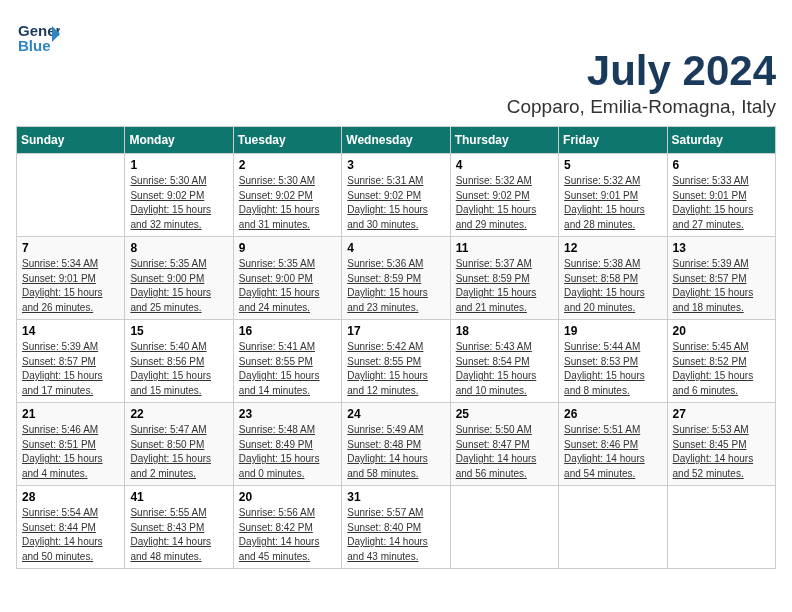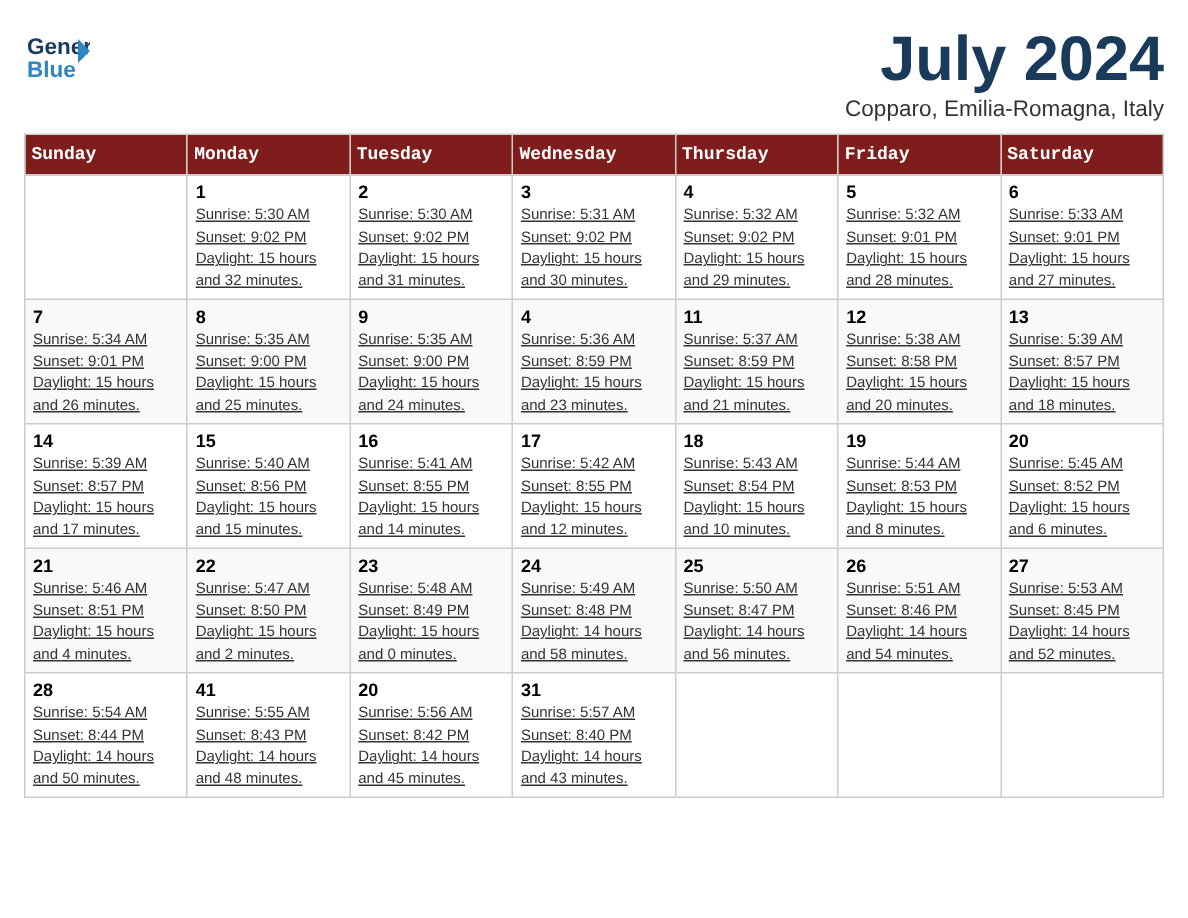--- a/index.html
+++ b/index.html
@@ -11,41 +11,41 @@
       padding: 16px;
     }
     .header-area {
       display: flex;
       justify-content: space-between;
       align-items: flex-start;
       margin-bottom: 8px;
     }
     .title-block {
       text-align: right;
+      margin-top: 32px;
     }
     .month-title {
       font-size: 42px;
       font-weight: bold;
       color: #1a3a5c;
       line-height: 1.1;
     }
     .subtitle {
-      font-size: 15px;
+      font-size: 19px;
       color: #333;
       margin-top: 2px;
     }
     table {
       width: 100%;
       border-collapse: collapse;
       font-size: 10.5px;
     }
     thead tr {
-      background-color: #7f1d1d;
+      background-color: #0f766e;
       color: #fff;
-      font-family: Liberation Mono, monospace;
     }
     thead th {
       padding: 6px 4px;
       text-align: left;
       font-size: 12px;
       font-weight: bold;
       border: 1px solid #ccc;
     }
     tbody tr {
       border: 1px solid #ccc;

